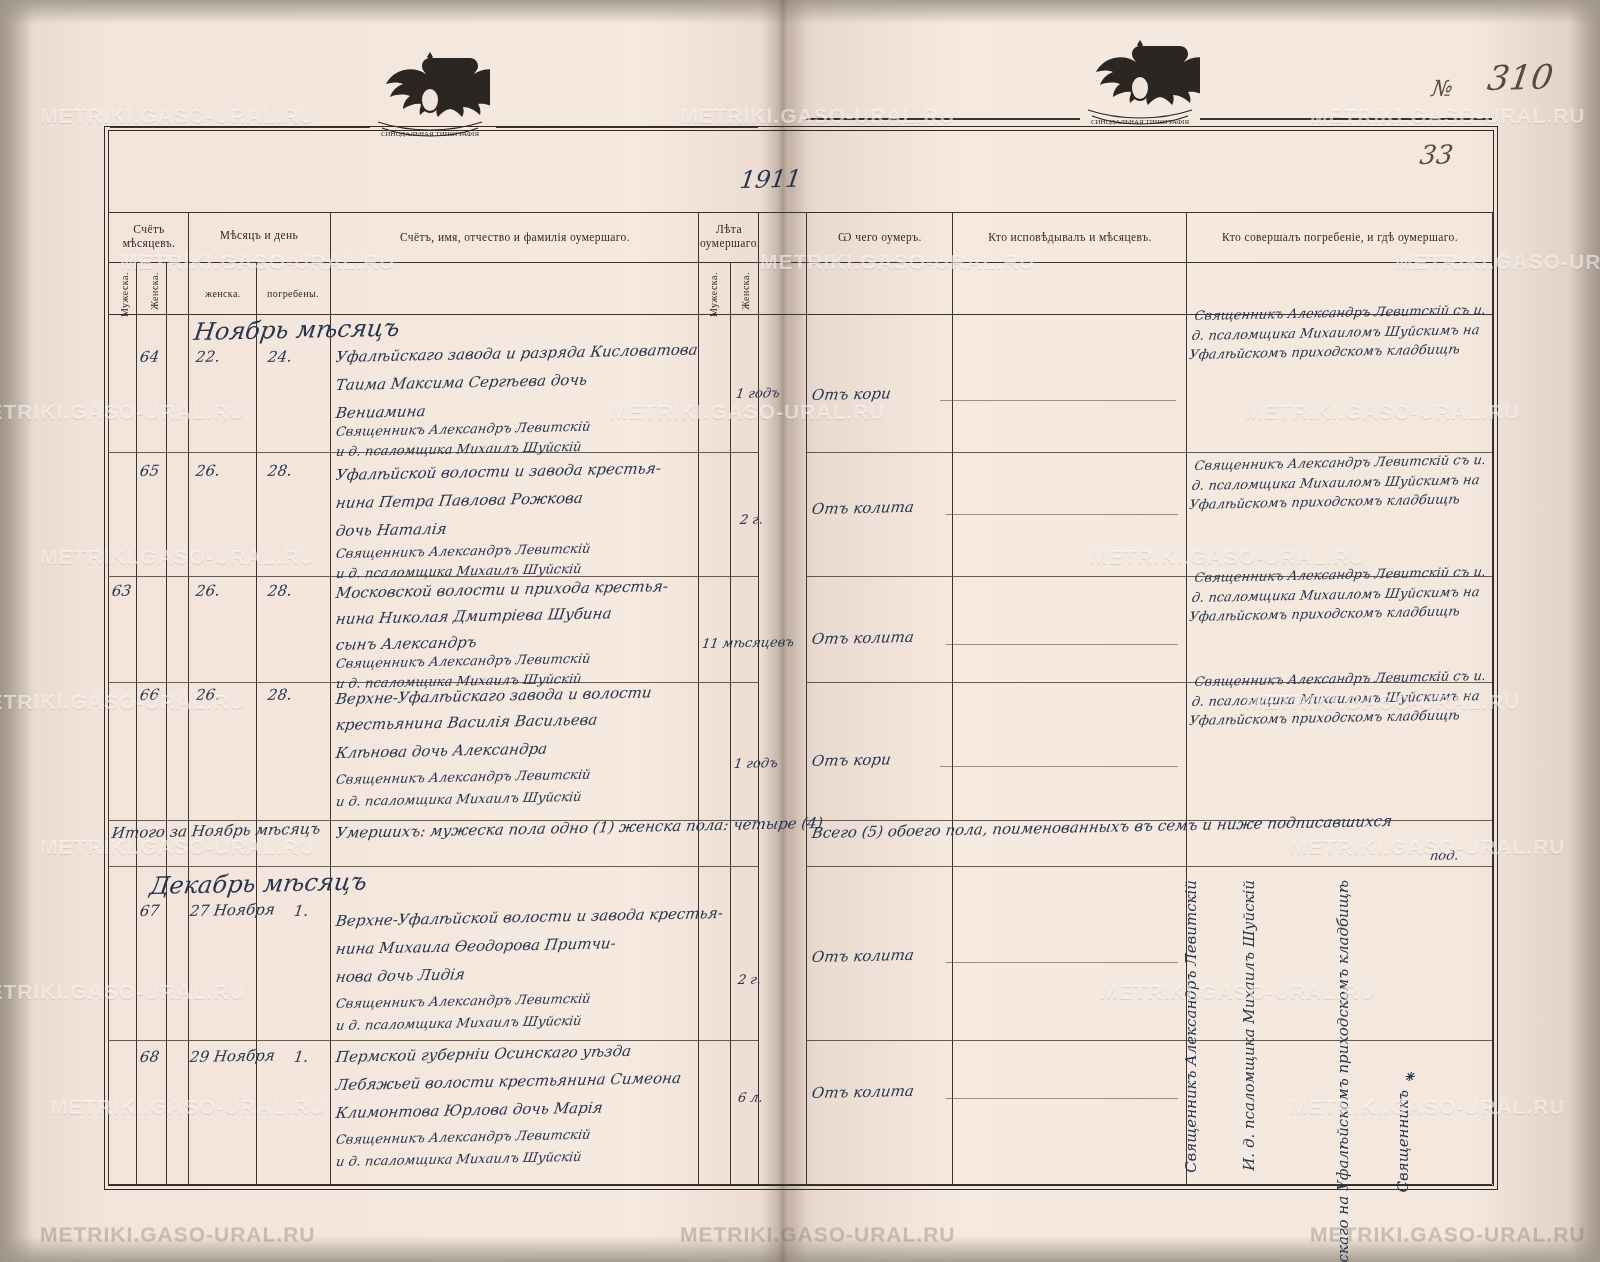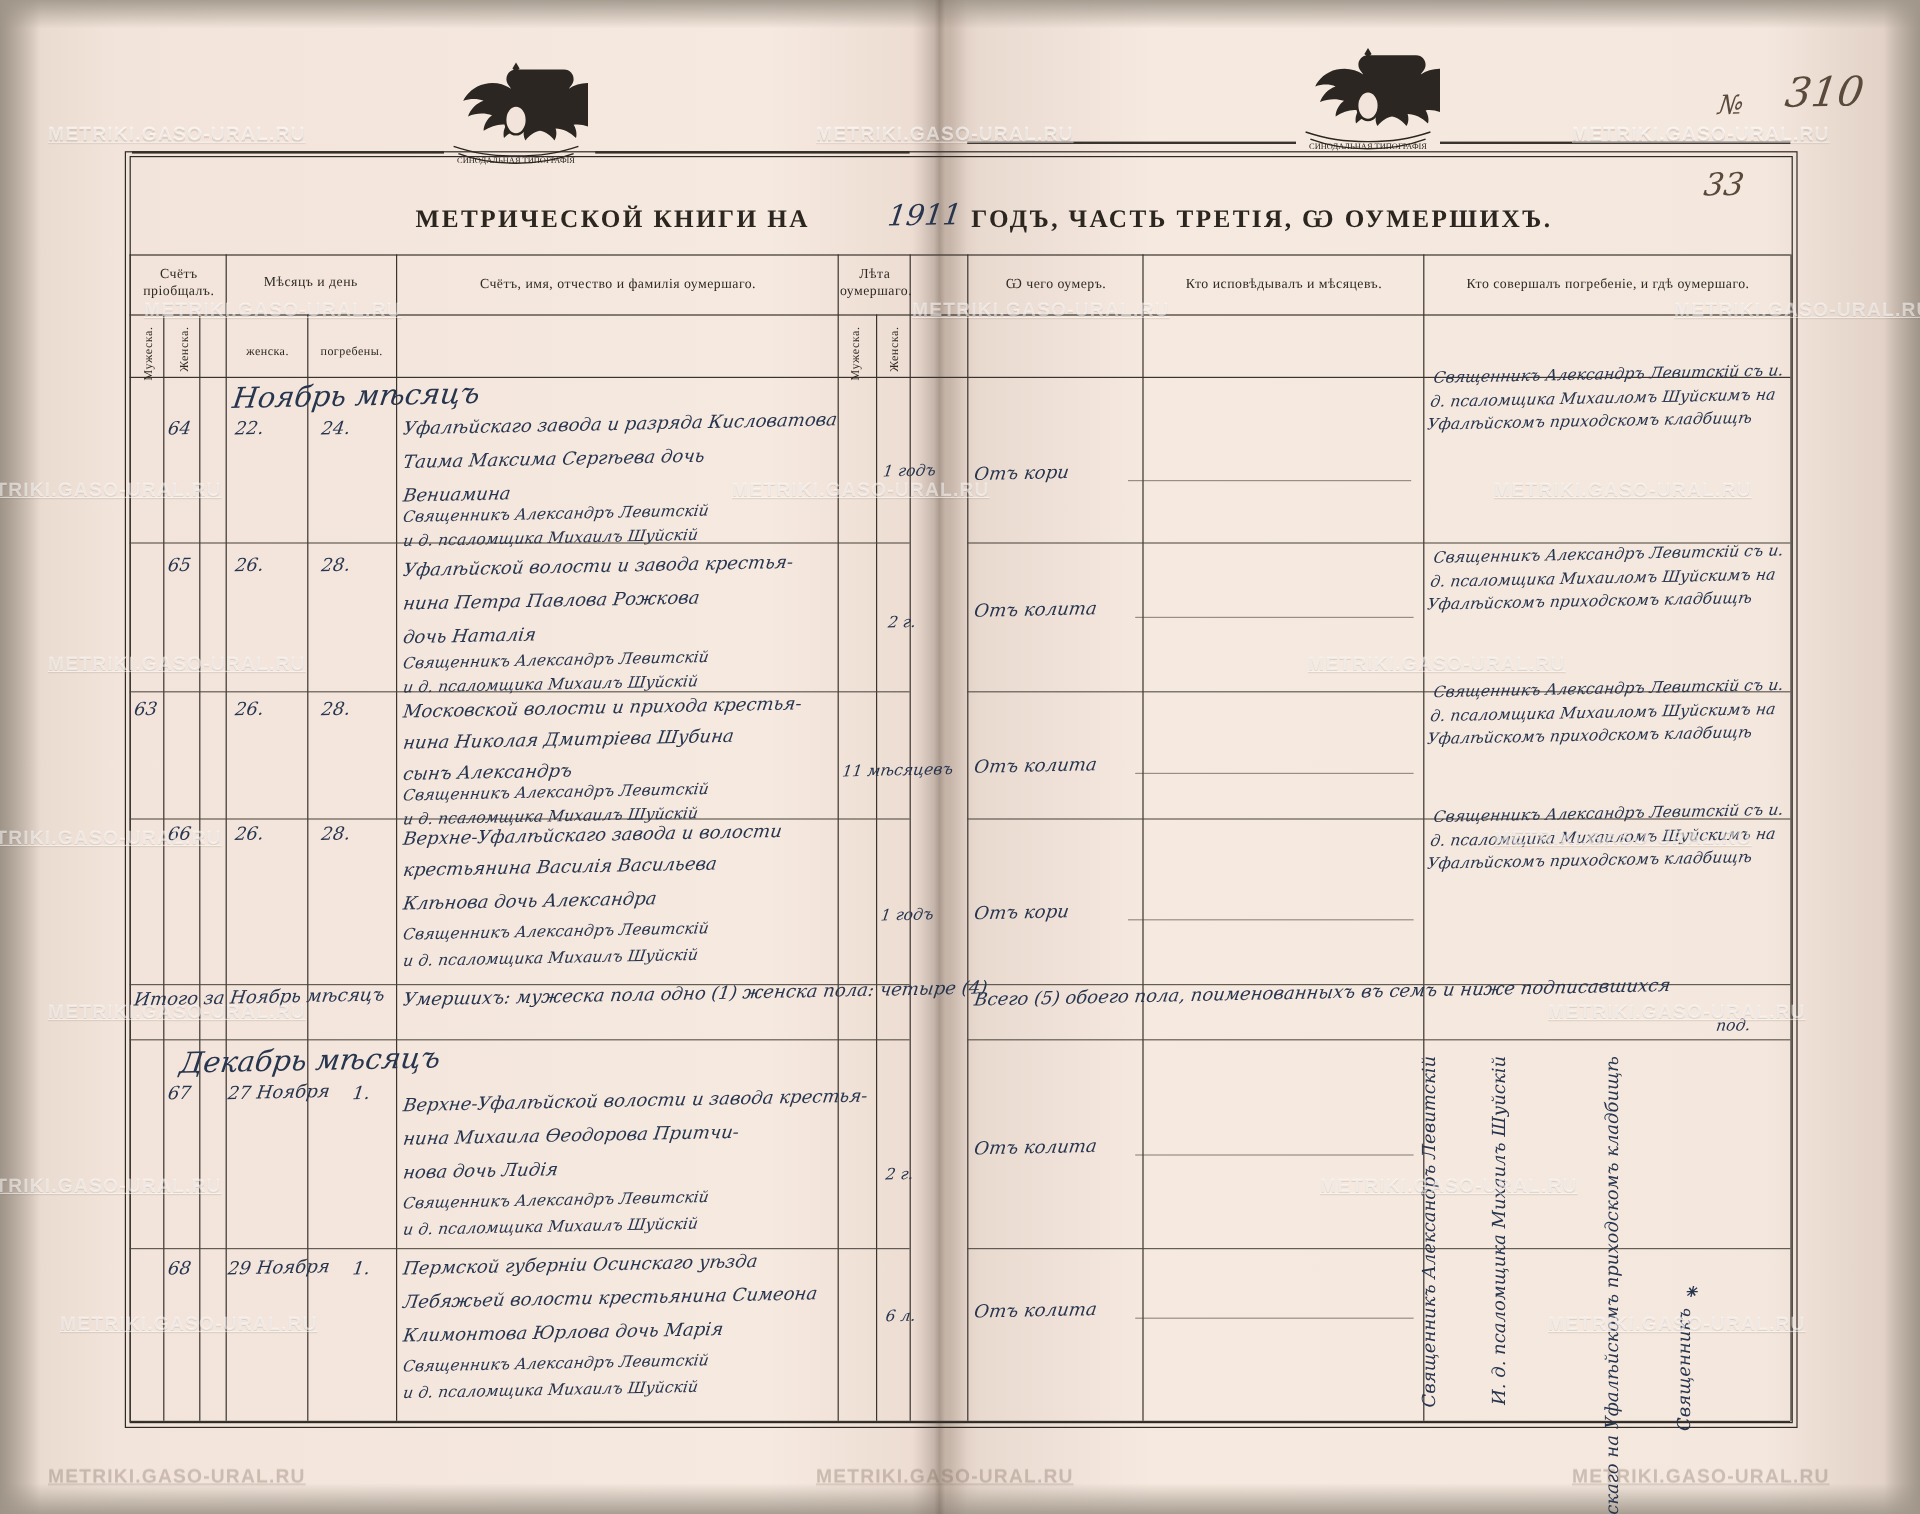--- a/index.html
+++ b/index.html
@@ -67,24 +67,23 @@
   .slant2{transform:skewX(-9deg) rotate(-1.2deg);}
 
   
   .crest{position:absolute;width:120px;height:96px;}
   .crest svg{display:block;}
 
   
   .wm{
     position:absolute;color:rgba(255,255,255,.55);
     font-family:"Liberation Sans",sans-serif;
-    font-size:16px;font-weight:700;letter-spacing:1px;
+    font-size:21px;font-weight:700;letter-spacing:1px;
     white-space:nowrap;pointer-events:none;
     text-shadow:0 1px 0 rgba(120,100,88,.18);
-    text-decoration:underline;
   }
   .wmdark{color:rgba(120,104,92,.18);}
 </style>
 </head>
 <body>
 
 <div id="book">
 
   <div class="edge-top"></div>
   <div class="edge-bot"></div>
@@ -127,25 +126,20 @@
   <div class="ln h" style="left:806px;top:118px;width:274px;height:2px;"></div>
   <div class="ln h" style="left:1200px;top:118px;width:292px;height:2px;"></div>
 
   <div class="hw pencil slant2" style="left:1488px;top:58px;font-size:34px;">310</div>
   <div class="hw pencil slant2" style="left:1432px;top:76px;font-size:22px;">№</div>
   <div class="hw pencil slant2" style="left:1420px;top:140px;font-size:26px;">33</div>
 
   <div class="frame"></div>
   <div class="frame2"></div>
 
-  <div class="hdr-title">
-    <span>МЕТРИЧЕСКОЙ КНИГИ НА</span>
-    <span class="sp"></span>
-    <span>ГОДЪ, ЧАСТЬ ТРЕТІЯ, Ѡ ОУМЕРШИХЪ.</span>
-  </div>
   <div class="hw ink slant2" style="left:740px;top:166px;font-size:24px;">1911</div>
 
   <div class="ln h" style="left:108px;top:212px;width:1384px;"></div>
   <div class="ln h" style="left:108px;top:262px;width:1384px;"></div>
   <div class="ln h" style="left:108px;top:314px;width:1384px;"></div>
 
   <div class="ln v" style="left:108px;top:212px;height:972px;"></div>
   <div class="ln v" style="left:136px;top:262px;height:922px;"></div>
   <div class="ln v" style="left:166px;top:262px;height:922px;"></div>
   <div class="ln v" style="left:188px;top:212px;height:972px;"></div>
@@ -168,21 +162,21 @@
   <div class="ln h thin" style="left:806px;top:682px;width:686px;"></div>
   <div class="ln h thin" style="left:108px;top:820px;width:650px;"></div>
   <div class="ln h thin" style="left:806px;top:820px;width:686px;"></div>
   <div class="ln h thin" style="left:108px;top:866px;width:650px;"></div>
   <div class="ln h thin" style="left:806px;top:866px;width:686px;"></div>
   <div class="ln h thin" style="left:108px;top:1040px;width:650px;"></div>
   <div class="ln h thin" style="left:806px;top:1040px;width:686px;"></div>
   <div class="ln h" style="left:108px;top:1184px;width:1384px;"></div>
 
   <div class="colhead" style="left:110px;top:222px;width:78px;">
-    <span>Счётъ пріобщалъ.</span>
+    <span>Счётъ мѣсяцевъ.</span>
   </div>
   <div class="colhead small" style="left:112px;top:272px;width:24px;line-height:1.1;">
     <span class="vert">Мужеска.</span>
   </div>
   <div class="colhead small" style="left:142px;top:272px;width:24px;line-height:1.1;">
     <span class="vert">Женска.</span>
   </div>
 
   <div class="colhead" style="left:190px;top:228px;width:138px;">
     <span>Мѣсяцъ и день</span>

